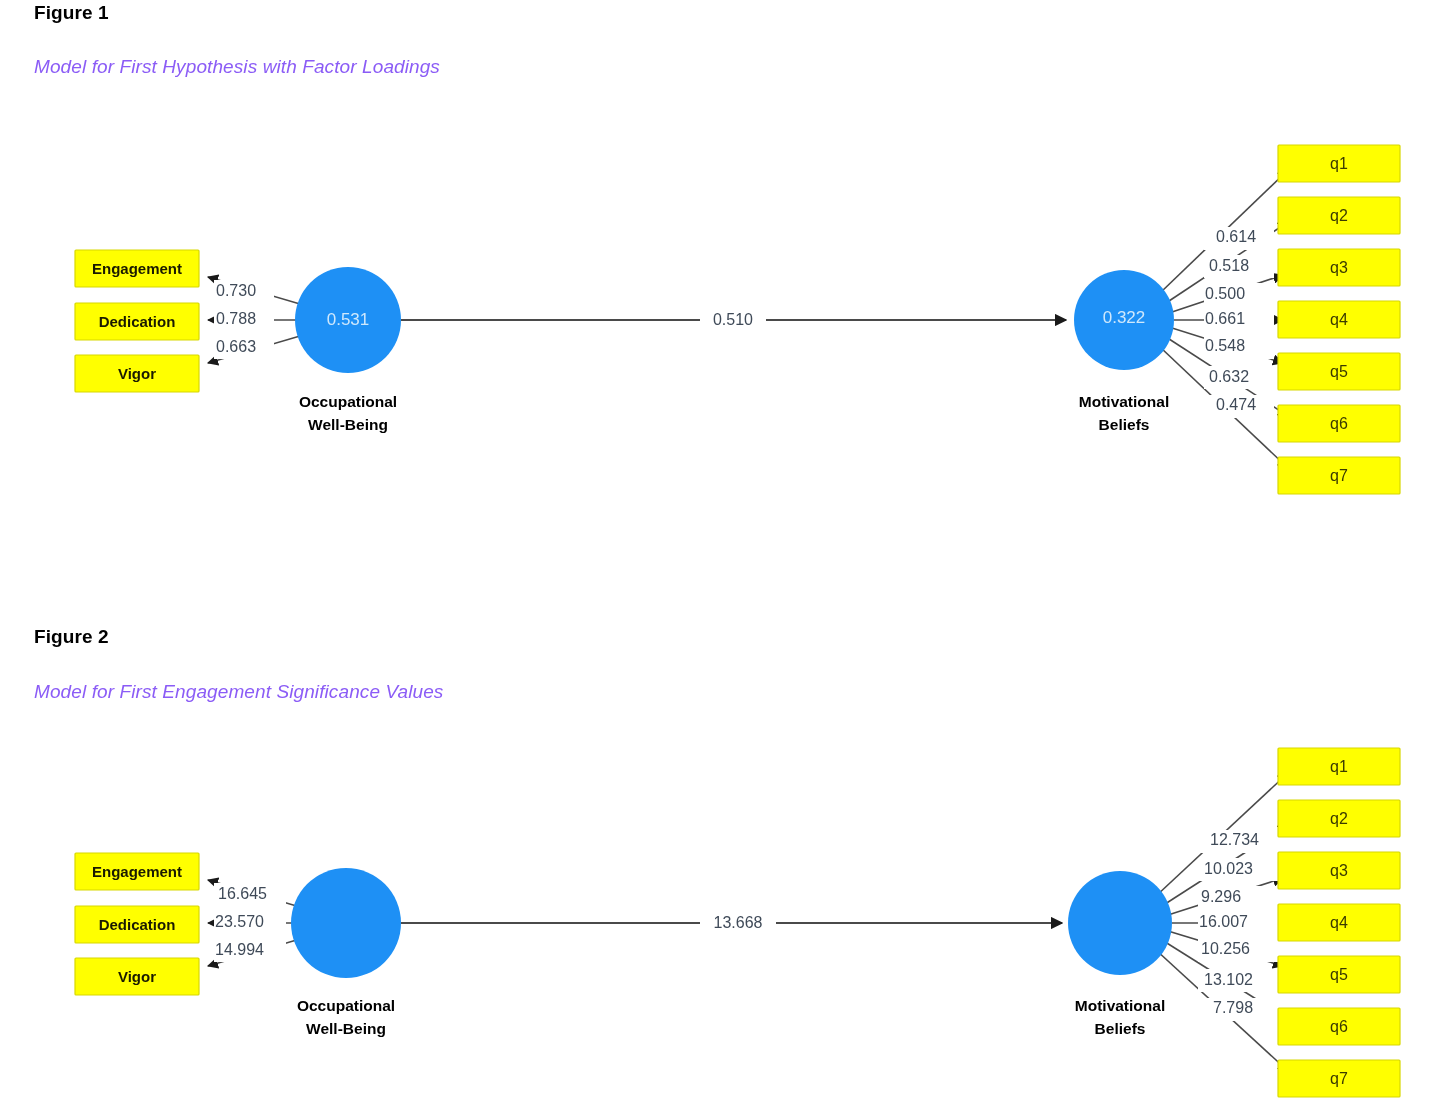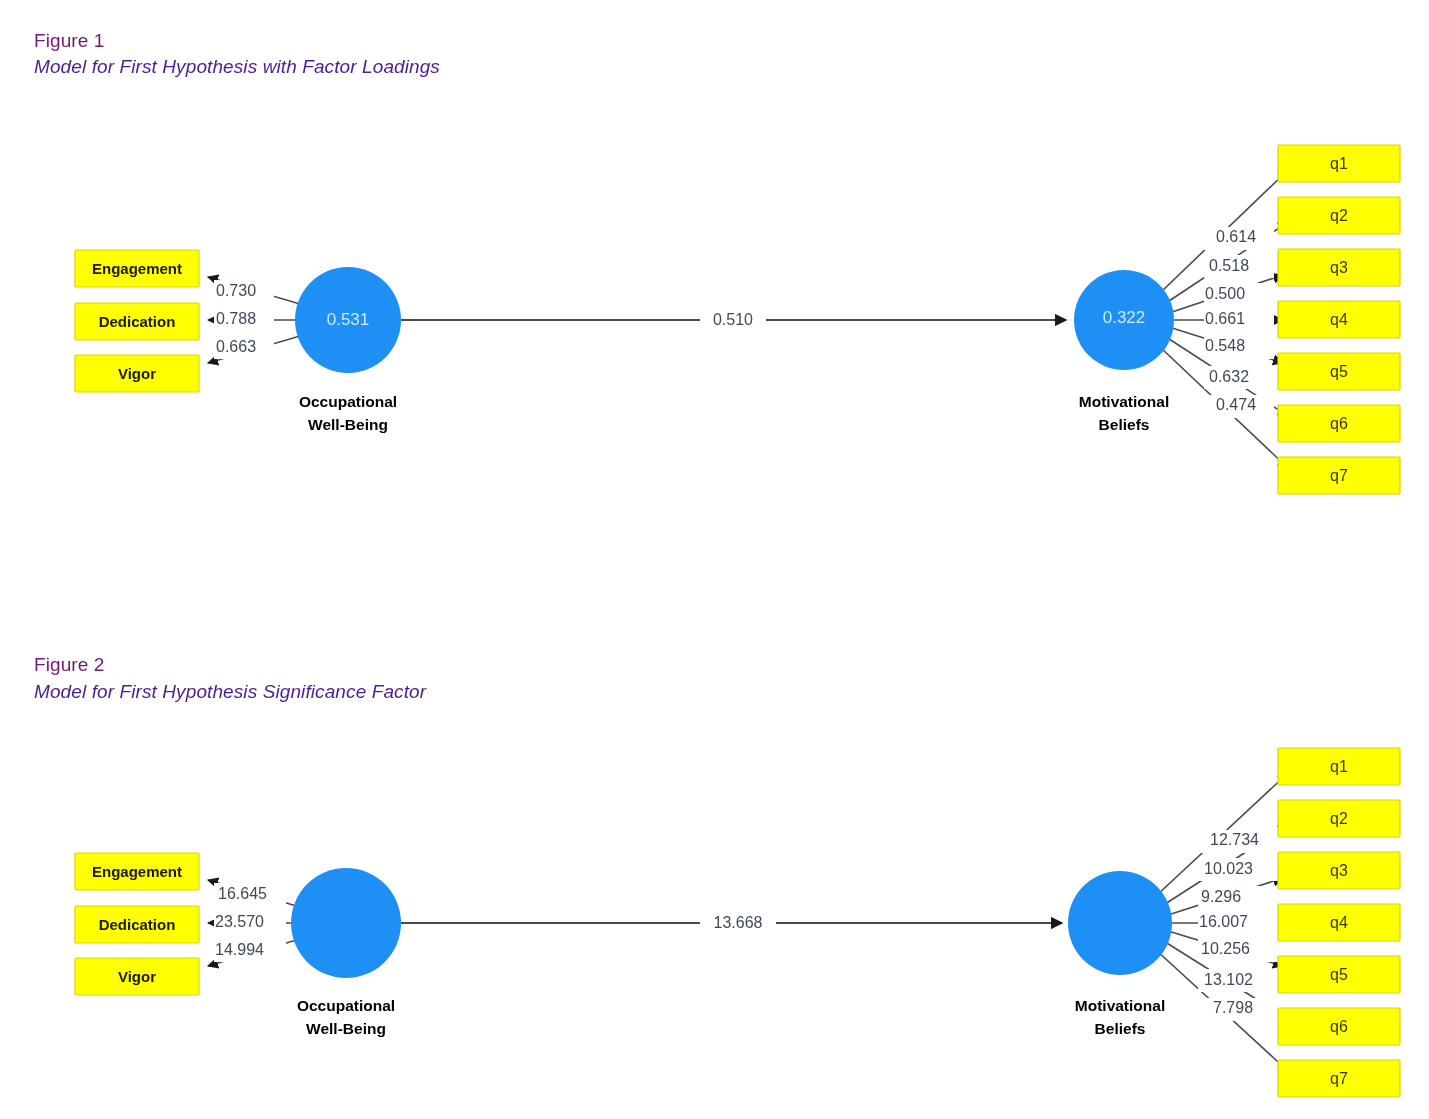--- a/index.html
+++ b/index.html
@@ -14,30 +14,29 @@
     font-family: "Liberation Sans", sans-serif;
     color: #000000;
     position: relative;
     overflow: hidden;
   }
   .page { position: relative; width: 1429px; height: 1119px; }
 
   .fig-number {
     position: absolute;
     font-size: 19px;
-    font-weight: normal;
+    font-weight: bold;
     letter-spacing: 0.1px;
-    color: #701a75;
-    margin-top: 28px;
+    color: #000000;
   }
   .fig-caption {
     position: absolute;
     font-size: 19px;
     font-style: italic;
-    color: #4c1d95;
+    color: #8b5cf6;
     letter-spacing: 0.1px;
   }
   #fig1-number { left: 34px; top: 2px; }
   #fig1-caption { left: 34px; top: 56px; }
   #fig2-number { left: 34px; top: 626px; text-align: center; }
   #fig2-caption { left: 34px; top: 681px; }
 
   .diagram { position: absolute; left: 0; }
   #fig1-diagram { top: 120px; }
   #fig2-diagram { top: 723px; }
@@ -213,21 +212,21 @@
       <g>
         <circle class="construct-circle" cx="1124" cy="200" r="50"></circle>
         <text class="construct-value" x="1124" y="199">0.322</text>
         <text class="construct-name" x="1124" y="287">Motivational</text>
         <text class="construct-name" x="1124" y="310">Beliefs</text>
       </g>
     </svg>
   </div>
 
   <div class="fig-number" id="fig2-number">Figure 2</div>
-  <div class="fig-caption" id="fig2-caption">Model for First Hypothesis Significance Factor</div>
+  <div class="fig-caption" id="fig2-caption">Model for First Engagement Significance Values</div>
 
   <div class="diagram" id="fig2-diagram">
     <svg width="1429" height="396" viewBox="0 0 1429 396">
       <defs>
         <marker id="arrow2" viewBox="0 0 10 10" refX="9" refY="5" markerWidth="7" markerHeight="7" orient="auto-start-reverse">
           <path d="M 0 0 L 10 5 L 0 10 z" fill="#1a1a1a"></path>
         </marker>
       </defs>
 
       <g>

